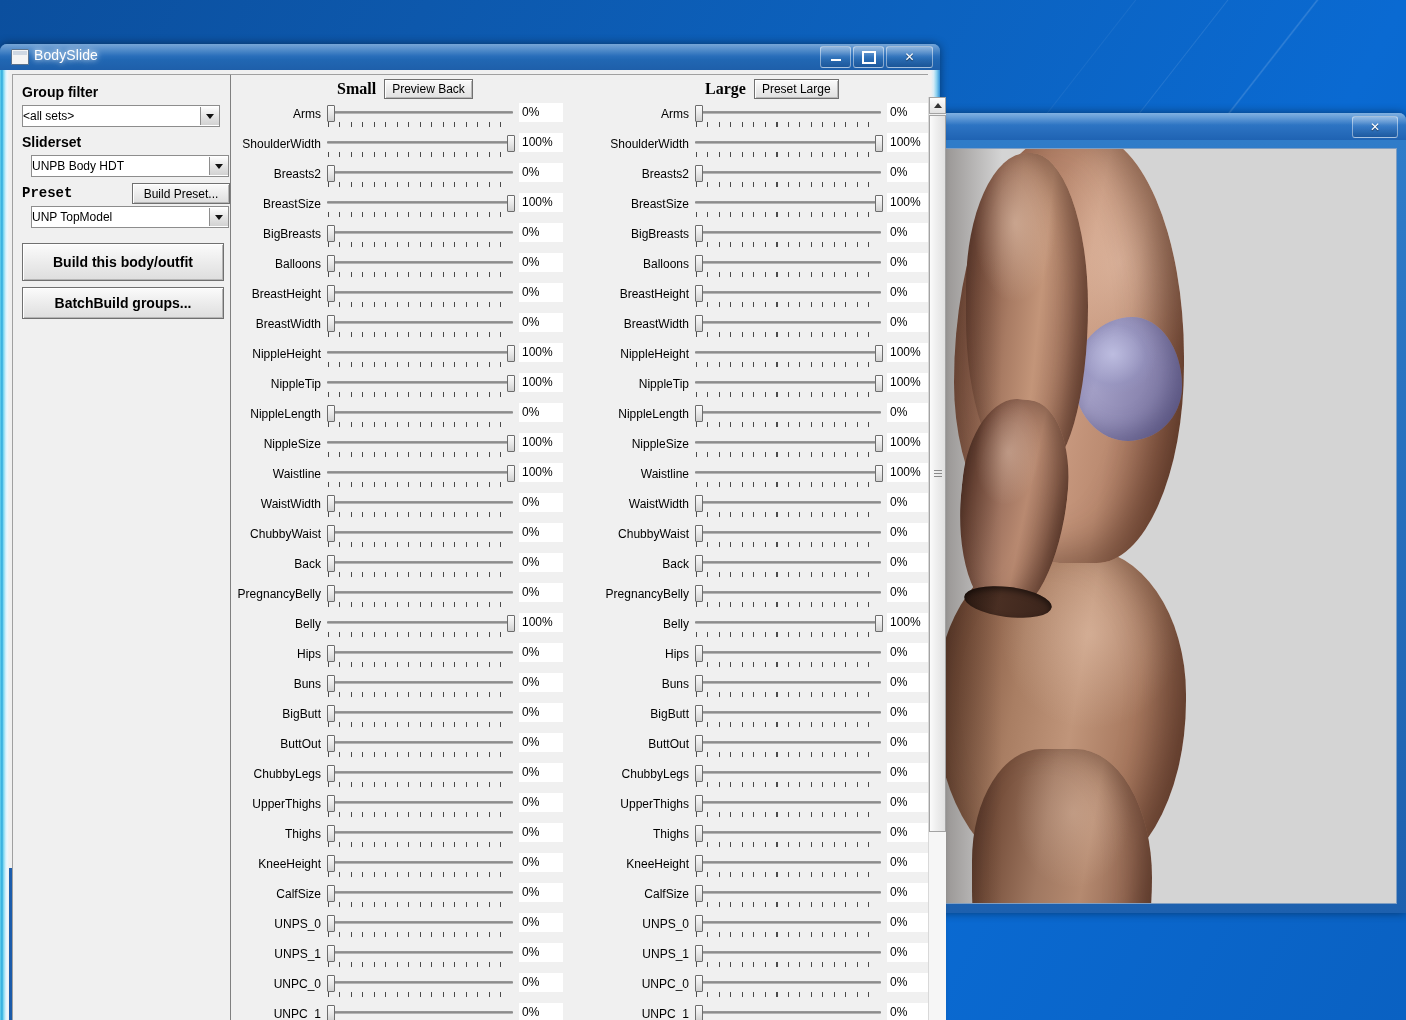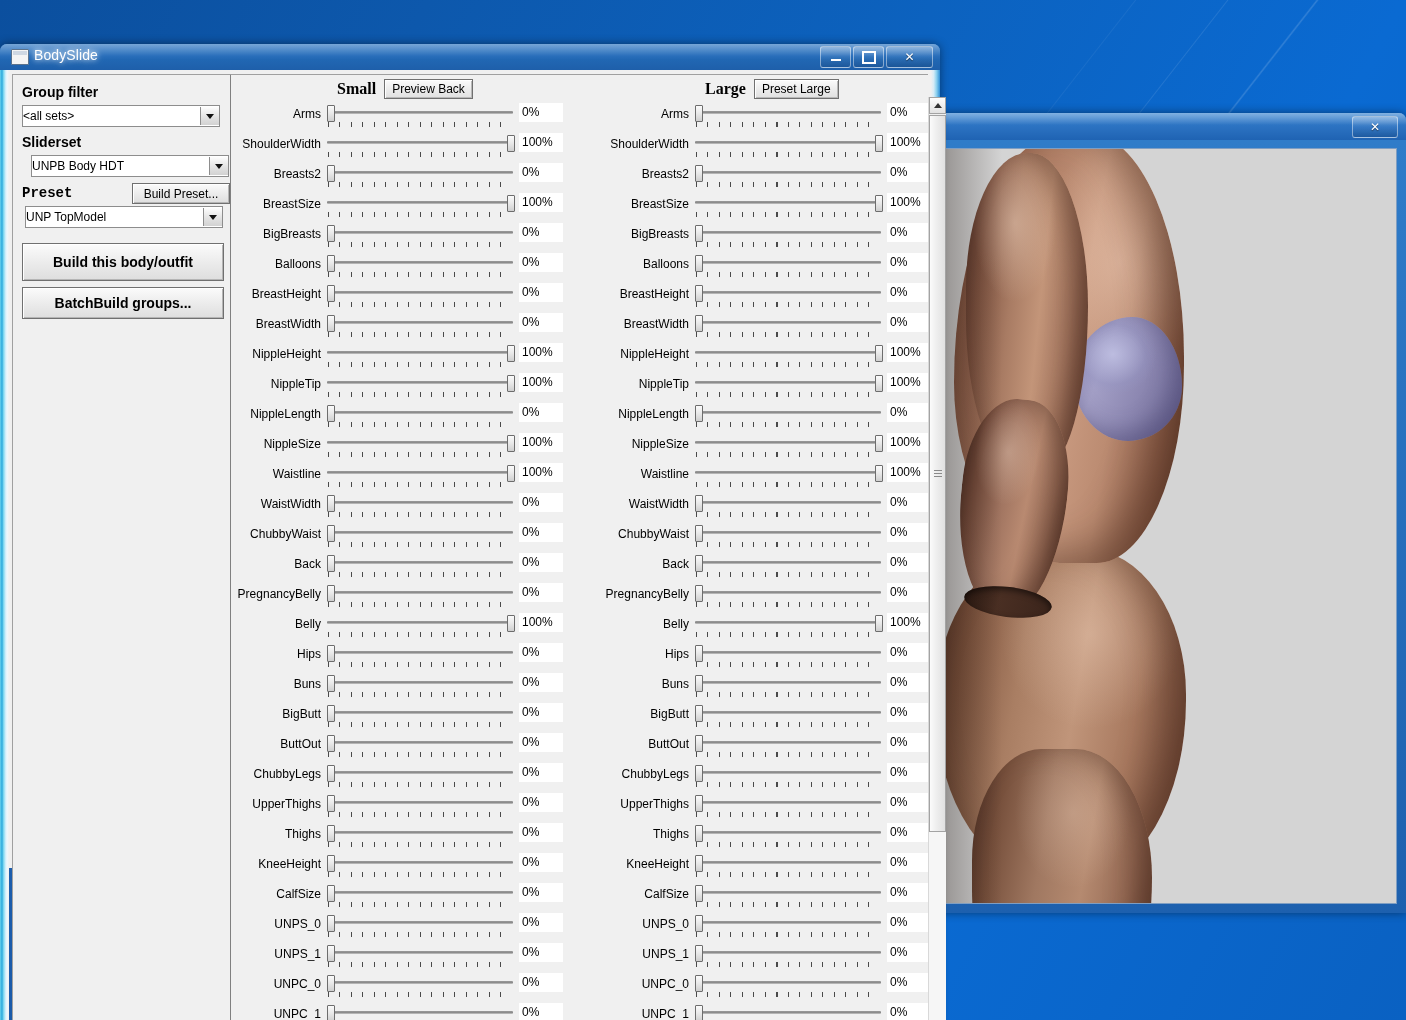--- a/index.html
+++ b/index.html
@@ -62,21 +62,21 @@
   .combo{position:absolute;height:20px;background:#fff;border:1px solid #8d8d8d;
     display:flex;align-items:center;}
   .combo .val{font-size:12px;color:#000;flex:1;overflow:hidden;white-space:nowrap;}
   .combo .arrow{width:18px;height:18px;margin-right:0px;
     background:linear-gradient(180deg,#fdfdfd,#e3e3e3 55%,#d2d2d2);
     border:1px solid #8d8d8d;border-right:0;border-top:0;border-bottom:0;
     display:flex;align-items:center;justify-content:center;}
   .combo .arrow i{display:block;width:0;height:0;border-left:4px solid transparent;border-right:4px solid transparent;border-top:5px solid #111;}
   #group-filter-combo{left:9px;top:30px;width:196px;}
   #sliderset-combo{left:18px;top:80px;width:196px;}
-  #preset-combo{left:12px;top:131px;width:196px;}
+  #preset-combo{left:18px;top:131px;width:196px;}
 
   .btn3d{position:absolute;background:linear-gradient(180deg,#fbfbfb,#ececec 50%,#dedede);
     border:1px solid #707070;box-shadow:inset 1px 1px 0 #ffffff, inset -1px -1px 0 #b5b5b5;
     display:flex;align-items:center;justify-content:center;color:#000;}
   #save-preset-button{left:119px;top:108px;width:96px;height:19px;font-size:12px;}
   #build-body-button{left:9px;top:168px;width:200px;height:36px;font-size:14px;font-weight:bold;}
   #batchbuild-button{left:9px;top:212px;width:200px;height:30px;font-size:14px;font-weight:bold;}
 
   
   #slider-area{position:absolute;left:222px;top:4px;width:697px;height:988px;background:#f0f0f0;

